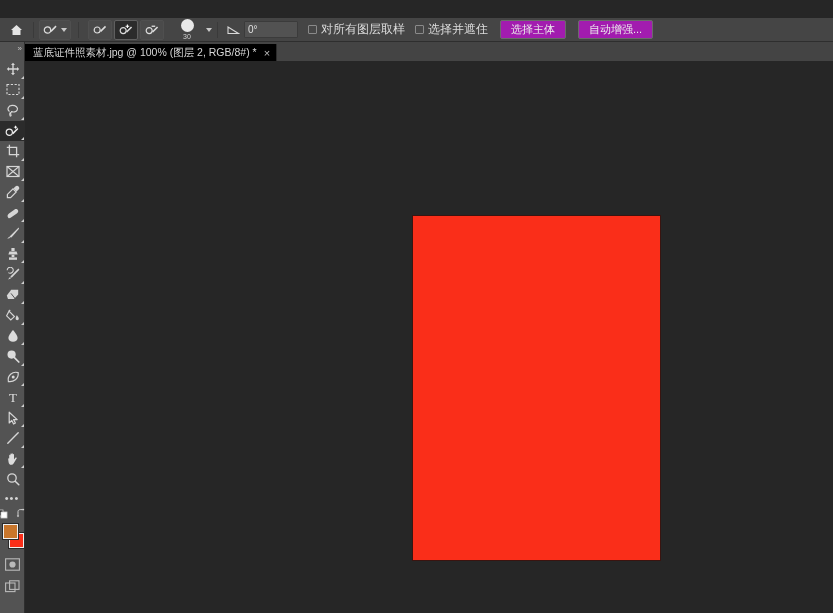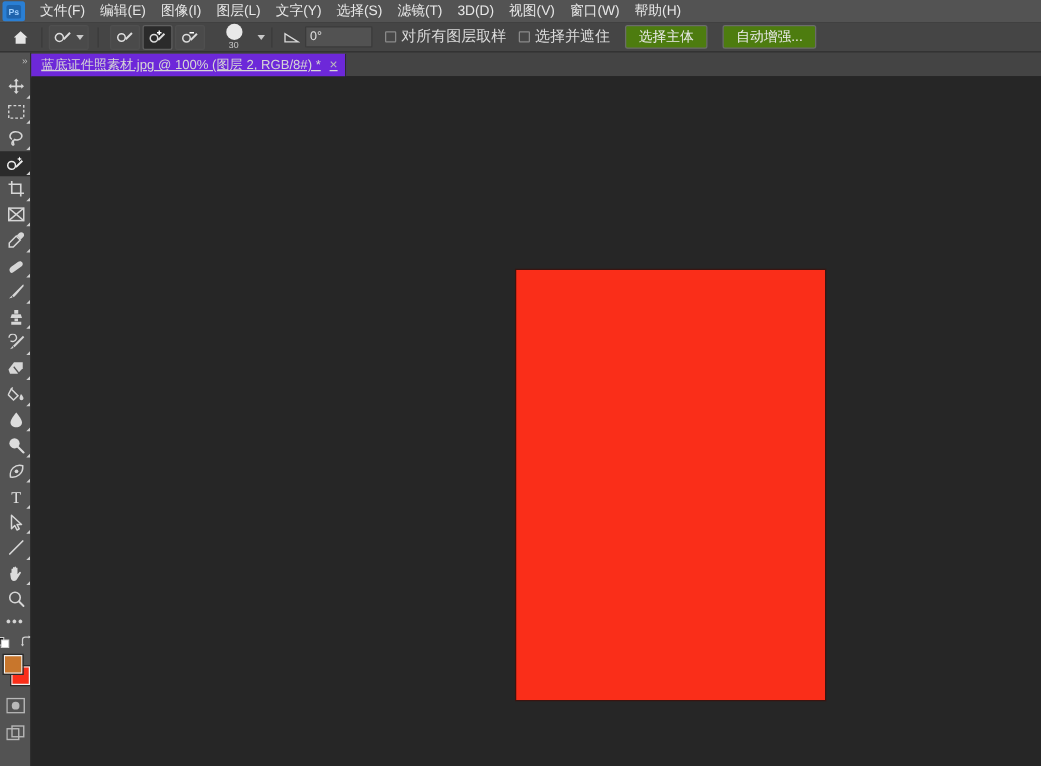--- a/index.html
+++ b/index.html
@@ -84,21 +84,21 @@
     font-family: "Liberation Sans", sans-serif;
   }
   .checkrow { display: flex; align-items: center; margin-left: 10px; cursor: default; }
   .cbox {
     width: 9px; height: 9px; border: 1px solid #8a8a8a;
     background: #474747; border-radius: 1px; margin-right: 4px;
   }
   .checkrow .lbl { color: #dcdcdc; font-size: 12px; white-space: nowrap; }
   .push-btn {
     height: 19px; padding: 0 10px; margin-left: 12px;
-    background: #4d7c0f; border: 1px solid #6b6b6b; border-radius: 2px;
+    background: #a21caf; border: 1px solid #6b6b6b; border-radius: 2px;
     color: #ececec; font-size: 11px;
     display: flex; align-items: center; justify-content: center;
     white-space: nowrap; cursor: default;
   }
 
   
   .toolbar {
     position: absolute; left: 0; top: 42px; width: 25px; height: 571px;
     background: #535353; border-right: 1px solid #2e2e2e;
   }
@@ -144,23 +144,23 @@
     display: flex; align-items: center; justify-content: center; cursor: default;
   }
 
   
   .tabbar {
     position: absolute; left: 25px; top: 42px; width: 808px; height: 19px;
     background: #444444;
   }
   .doc-tab {
     display: inline-flex; align-items: center; height: 19px;
-    background: #6d28d9; padding: 0 6px 0 8px;
+    background: #000000; padding: 0 6px 0 8px;
     border-right: 1px solid #2c2c2c;
-    color: #d6d6d6; font-size: 10.5px; white-space: nowrap; cursor: default; text-decoration: underline;
+    color: #d6d6d6; font-size: 10.5px; white-space: nowrap; cursor: default;
   }
   .doc-tab .closex {
     margin-left: 7px; color: #bdbdbd; font-size: 11px; line-height: 11px;
     cursor: default;
   }
 
   
   .canvasarea {
     position: absolute; left: 25px; top: 61px; width: 808px; height: 552px;
     background: #262626; overflow: hidden;
@@ -172,39 +172,20 @@
     box-shadow: 0 0 0 1px #3a1410;
   }
 
   svg { display: block; }
 </style>
 </head>
 <body>
 
 <div id="app">
 
-  <div class="menubar">
-    <div class="app-logo">
-      <svg width="12" height="11" viewBox="0 0 12 11">
-        <rect x="0" y="0" width="12" height="11" rx="2" fill="#1f64ad"></rect>
-        <text x="6" y="8.4" font-size="7" fill="#9fd0ff" text-anchor="middle" font-family="Liberation Sans, sans-serif" font-weight="bold">Ps</text>
-      </svg>
-    </div>
-    <div class="menu-item">文件(F)</div>
-    <div class="menu-item">编辑(E)</div>
-    <div class="menu-item">图像(I)</div>
-    <div class="menu-item">图层(L)</div>
-    <div class="menu-item">文字(Y)</div>
-    <div class="menu-item">选择(S)</div>
-    <div class="menu-item">滤镜(T)</div>
-    <div class="menu-item">3D(D)</div>
-    <div class="menu-item">视图(V)</div>
-    <div class="menu-item">窗口(W)</div>
-    <div class="menu-item">帮助(H)</div>
-  </div>
 
   <div class="optionsbar">
 
     <div class="opt-home">
       <svg width="13" height="12" viewBox="0 0 13 12">
         <path d="M6.5 1 L12 6 L10.5 6 L10.5 11 L2.5 11 L2.5 6 L1 6 Z" fill="#e4e4e4"></path>
       </svg>
     </div>
 
     <div class="opt-sep"></div>

